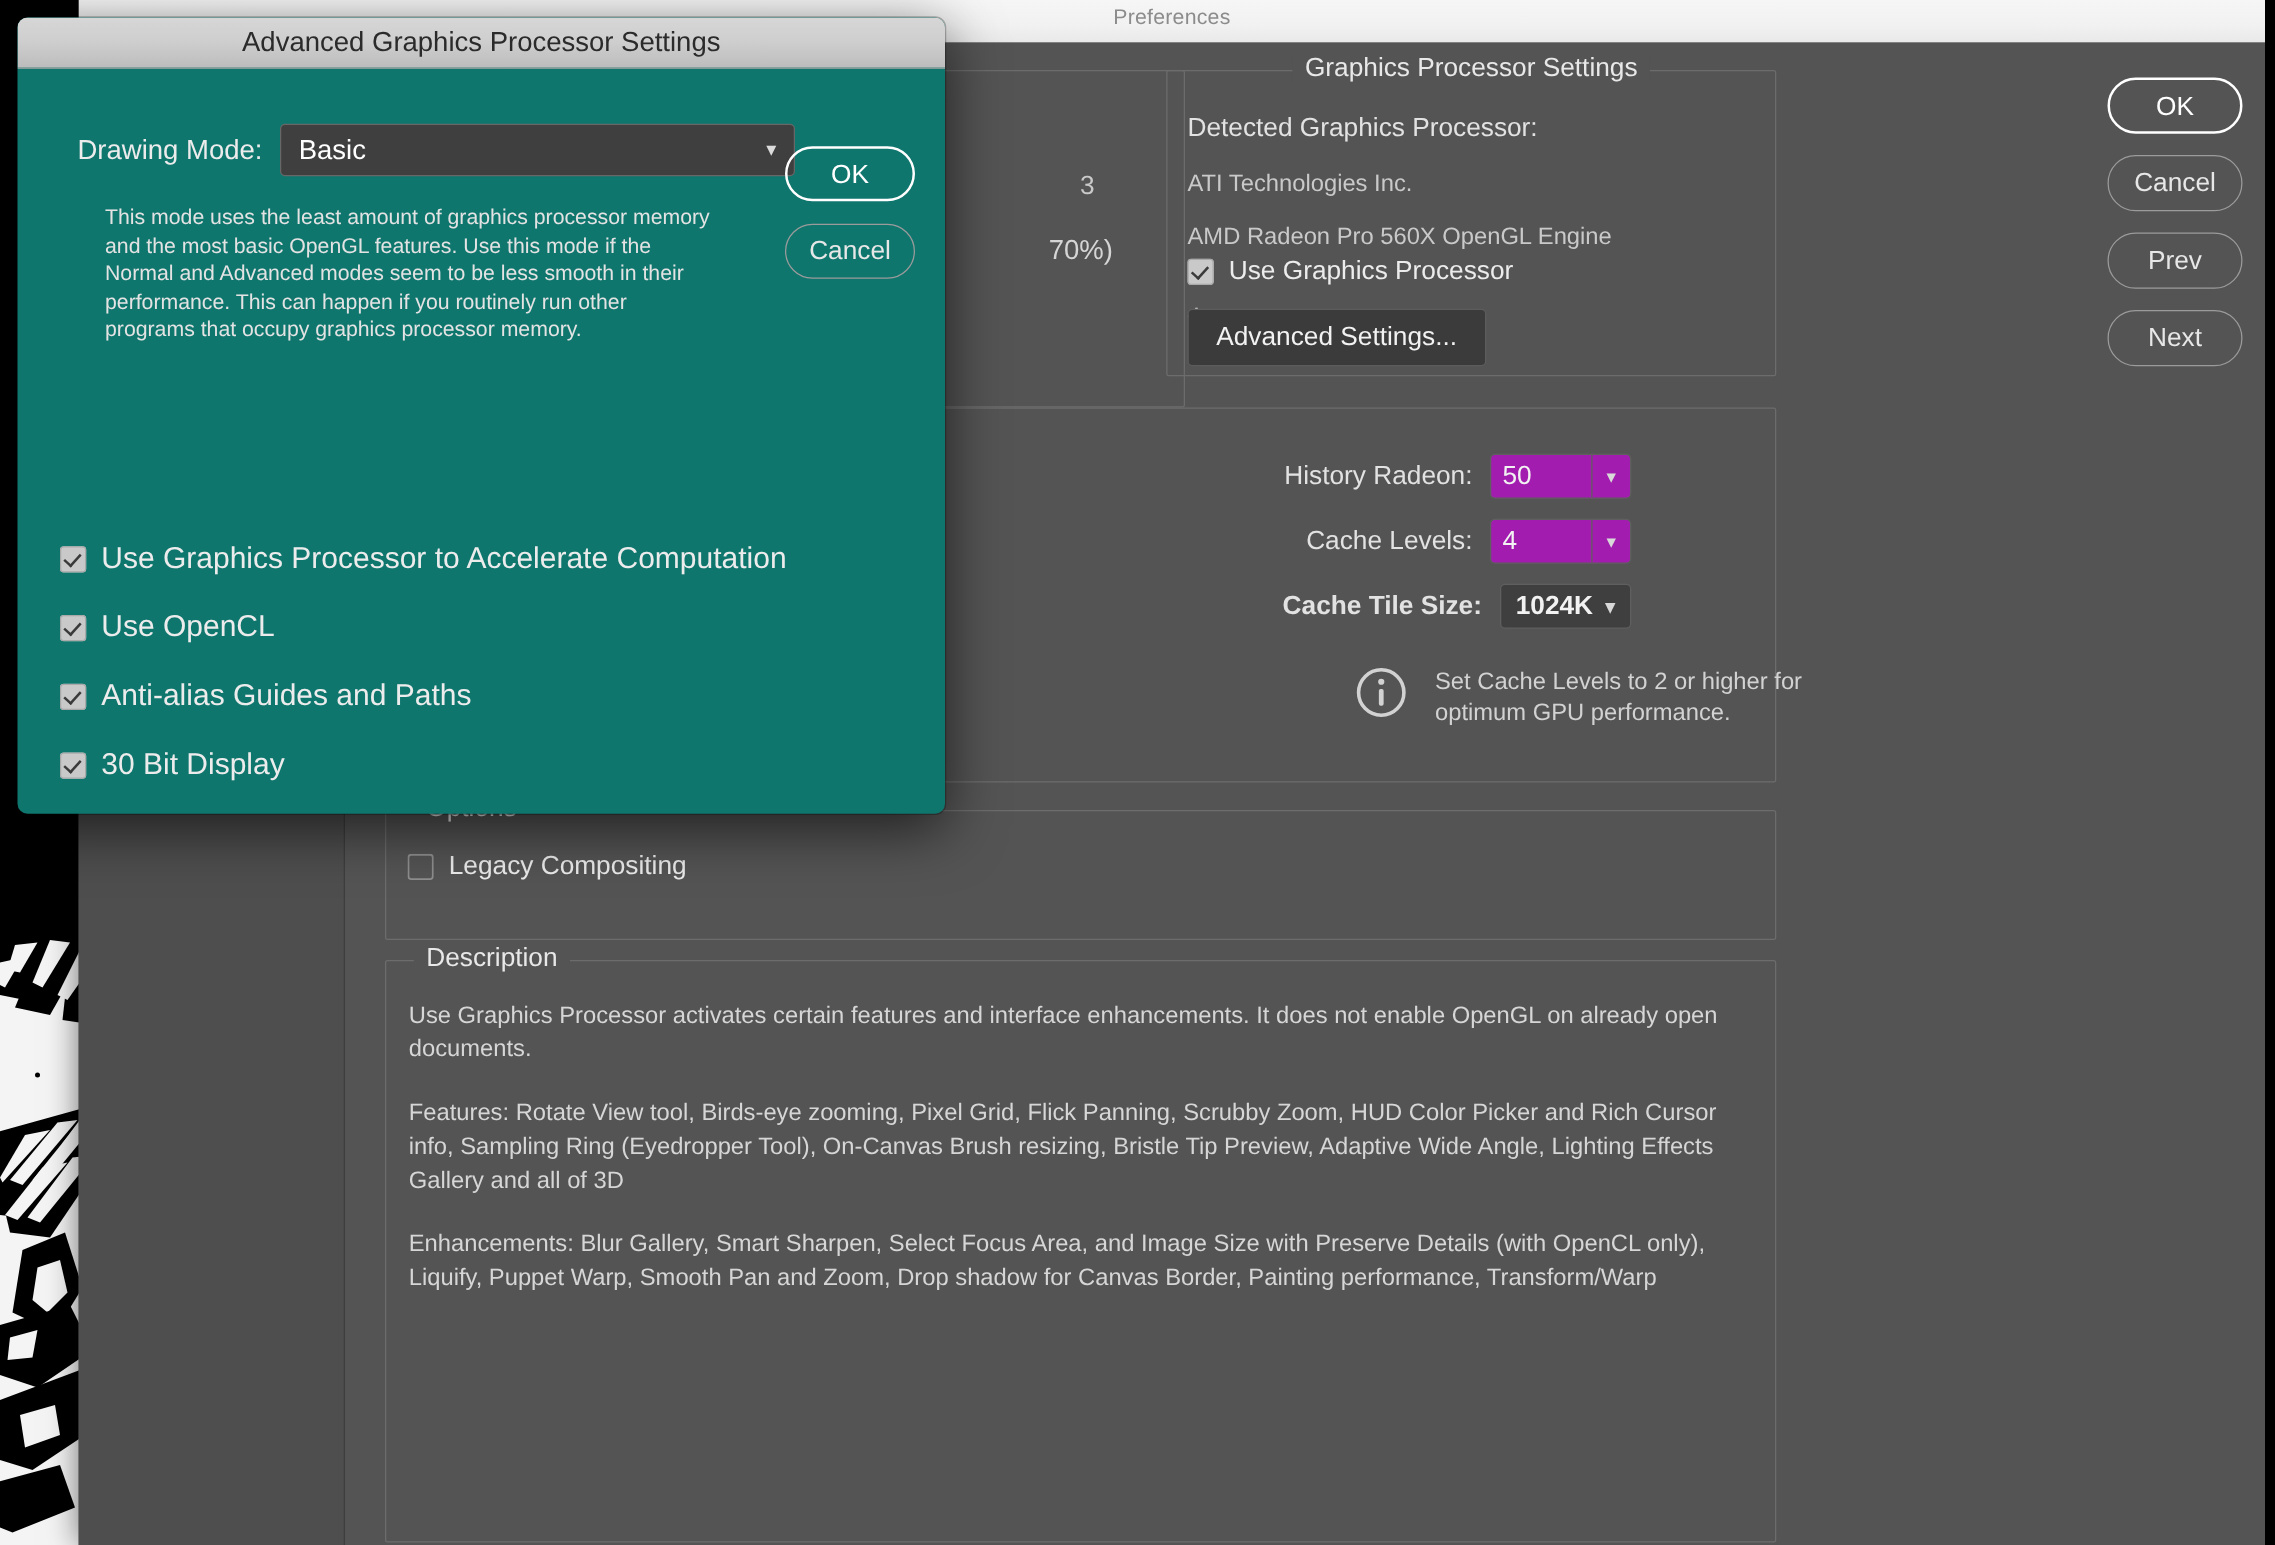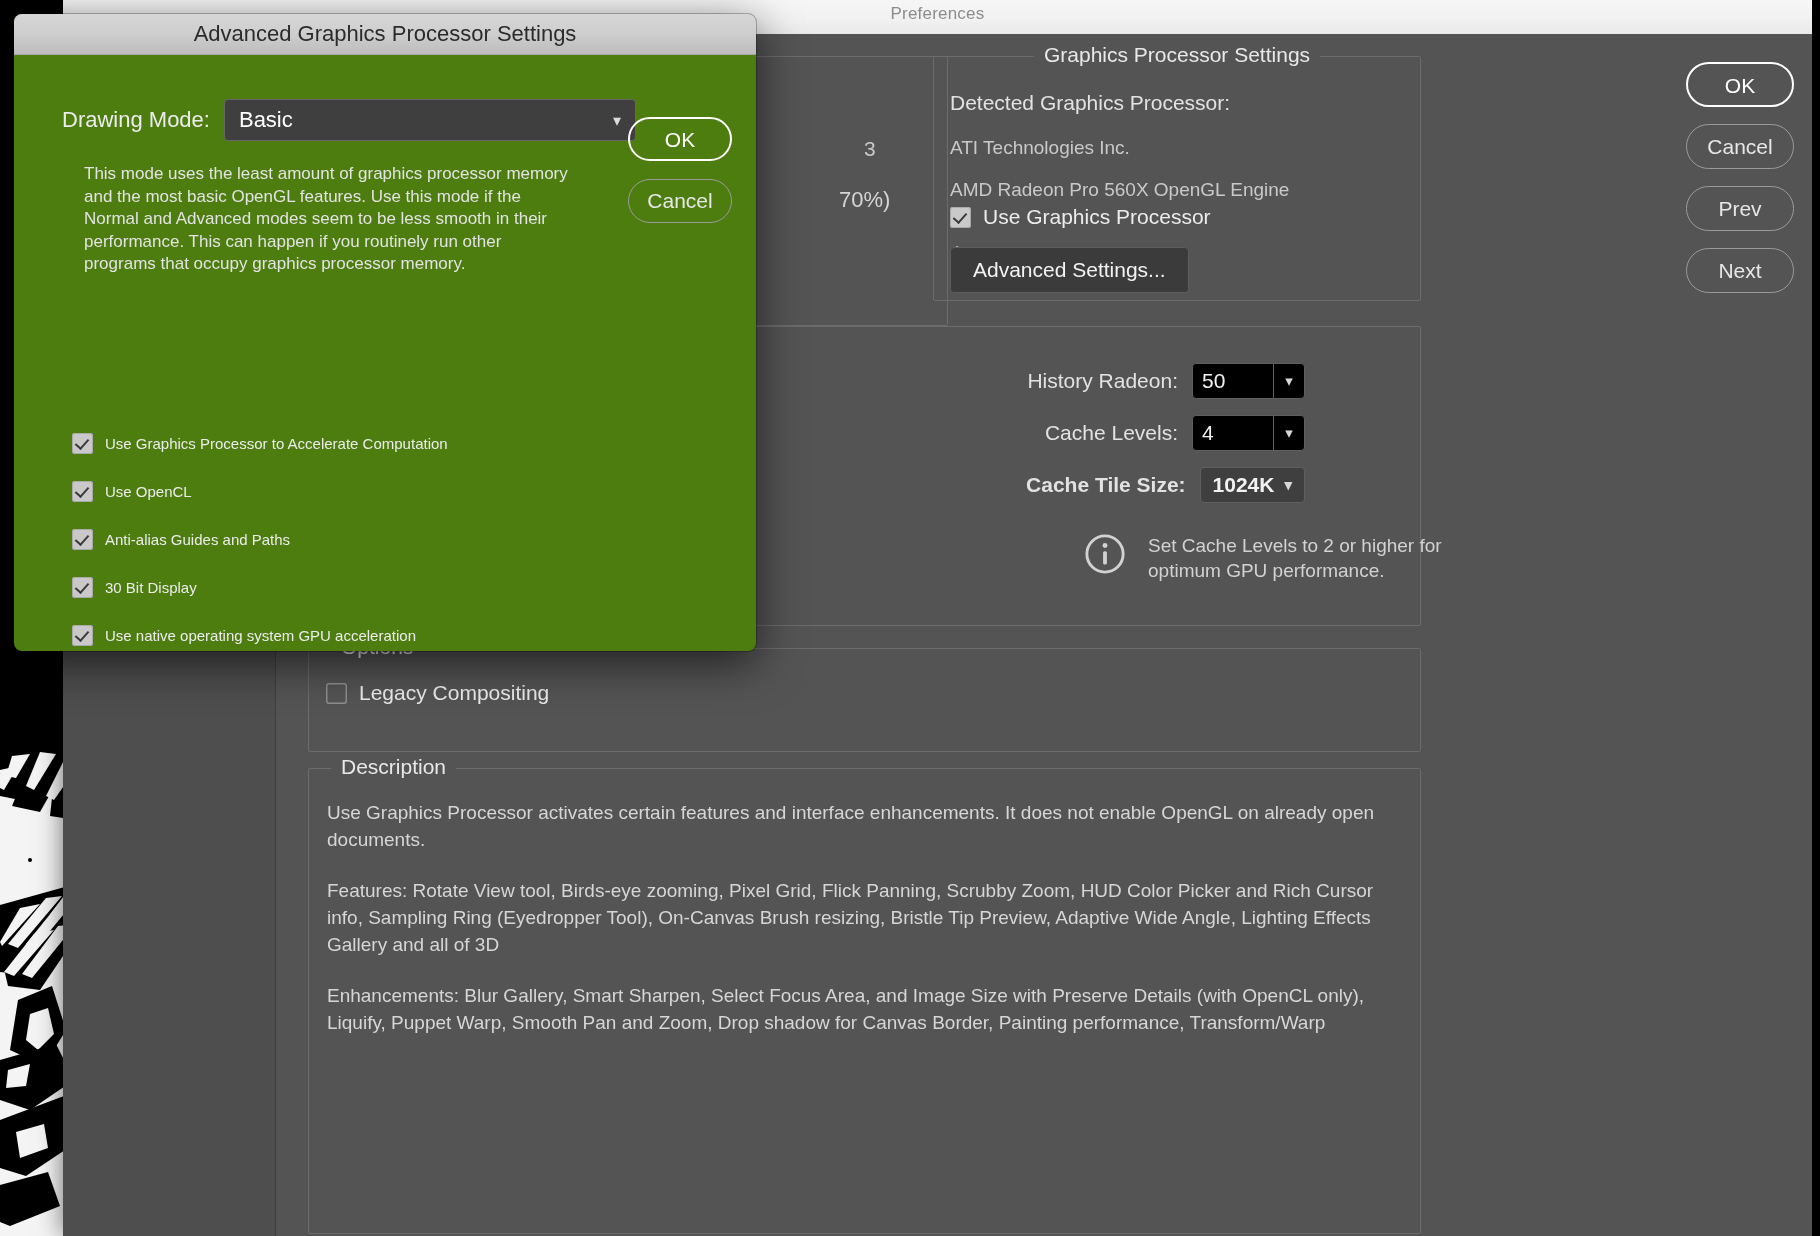--- a/index.html
+++ b/index.html
@@ -96,21 +96,21 @@
   .dark-btn {
     display: inline-block; background: #3b3b3b; border: 1px solid #5c5c5c;
     border-radius: 4px; color: #f2f2f2; font-size: 21px;
     padding: 10px 22px; font-family: "Liberation Sans", sans-serif; cursor: default;
   }
 
   
   .field-row { display: flex; align-items: center; justify-content: flex-end; gap: 14px; }
   .field-label { color: #e2e2e2; font-size: 21px; white-space: nowrap; }
   .stepper {
-    display: flex; align-items: stretch; background: #000000;
+    display: flex; align-items: stretch; background: #a21caf;
     border: 1px solid #5f5f5f; border-radius: 4px; overflow: hidden;
   }
   .stepper .val { width: 62px; padding: 5px 9px; color: #f2f2f2; font-size: 21px; }
   .stepper .chev {
     width: 30px; border-left: 1px solid #5f5f5f; display: flex;
     align-items: center; justify-content: center; color: #d8d8d8; font-size: 15px;
   }
   .select-box {
     display: inline-flex; align-items: center; gap: 10px; background: #3f3f3f;
     border: 1px solid #5f5f5f; border-radius: 4px; padding: 5px 12px;
@@ -119,21 +119,21 @@
   .select-box .chev { font-size: 15px; color: #d8d8d8; }
 
   .info-icon { width: 42px; height: 42px; flex: none; }
 
   .desc-text { color: #d6d6d6; font-size: 19px; line-height: 27px; }
   .desc-text p { margin: 0 0 24px 0; }
 
   
   .modal {
     position: absolute; left: 14px; top: 14px; width: 742px; height: 637px;
-    background: #4d7c0f; border-radius: 8px; overflow: hidden;
+    background: #0f766e; border-radius: 8px; overflow: hidden;
     box-shadow: 0 12px 46px rgba(0,0,0,.62), 0 0 0 1px rgba(0,0,0,.25);
   }
   .modal-titlebar {
     height: 40px; background: linear-gradient(to bottom, #d6d6d6 0%, #cfcfcf 45%, #bdbdbd 100%);
     border-bottom: 1px solid #a6a6a6;
     display: flex; align-items: center; justify-content: center;
   }
   .modal-title { font-size: 22px; color: #2b2b2b; }
   .modal-body { position: relative; height: 597px; }
 
@@ -148,21 +148,21 @@
 
   .dm-desc {
     position: absolute; left: 34px; top: 108px; width: 548px;
     color: #e3e3e3; font-size: 17px; line-height: 22.5px; white-space: pre-line; margin-left: 36px;
   }
 
   .modal-btns { position: absolute; right: 24px; top: 50px; width: 104px; }
   .modal-btns .pill-btn { width: 104px; height: 44px; line-height: 42px; font-size: 21px; margin-bottom: 18px; }
 
   .modal-checks { position: absolute; left: 34px; top: 378px; }
-  .modal-checks .cb-row { margin-bottom: 27px; font-size: 15px; margin-left: 24px; }
+  .modal-checks .cb-row { margin-bottom: 27px; font-size: 24px; }
 </style>
 </head>
 <body>
 
 <div id="root">
 
   <div class="doc-bg">
     <svg class="doc-art" viewBox="0 0 90 1236" preserveAspectRatio="none">
       <rect x="0" y="0" width="90" height="1236" fill="#000000"></rect>
       <path d="M0 760 L90 740 L90 1236 L0 1236 Z" fill="#f4f4f4"></path>

